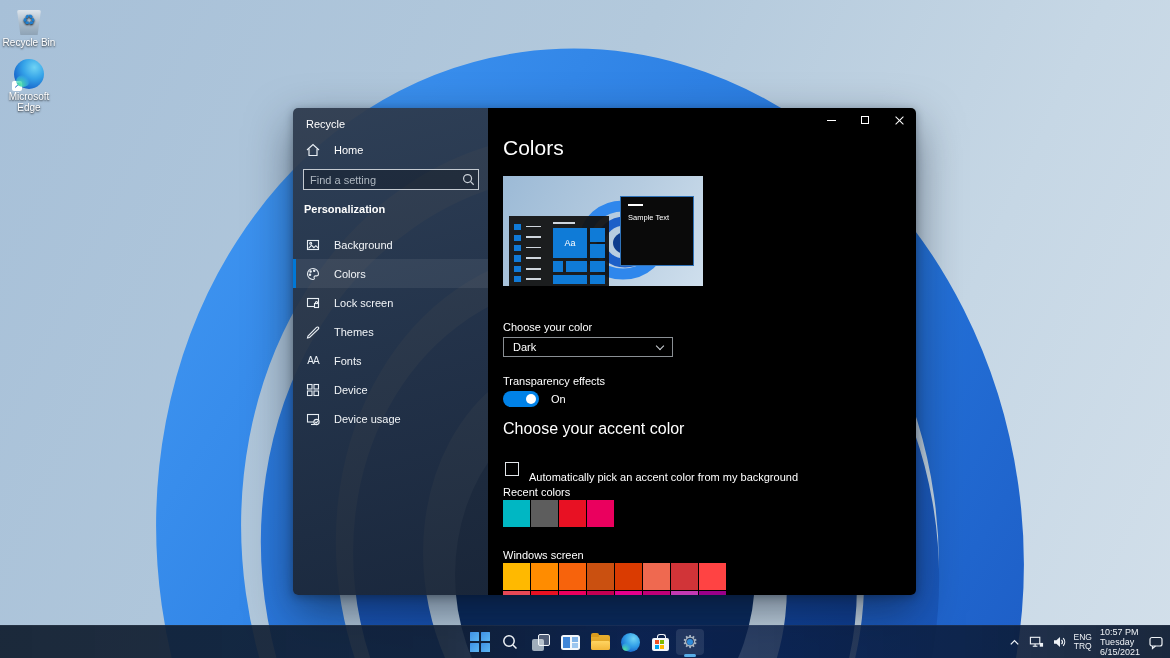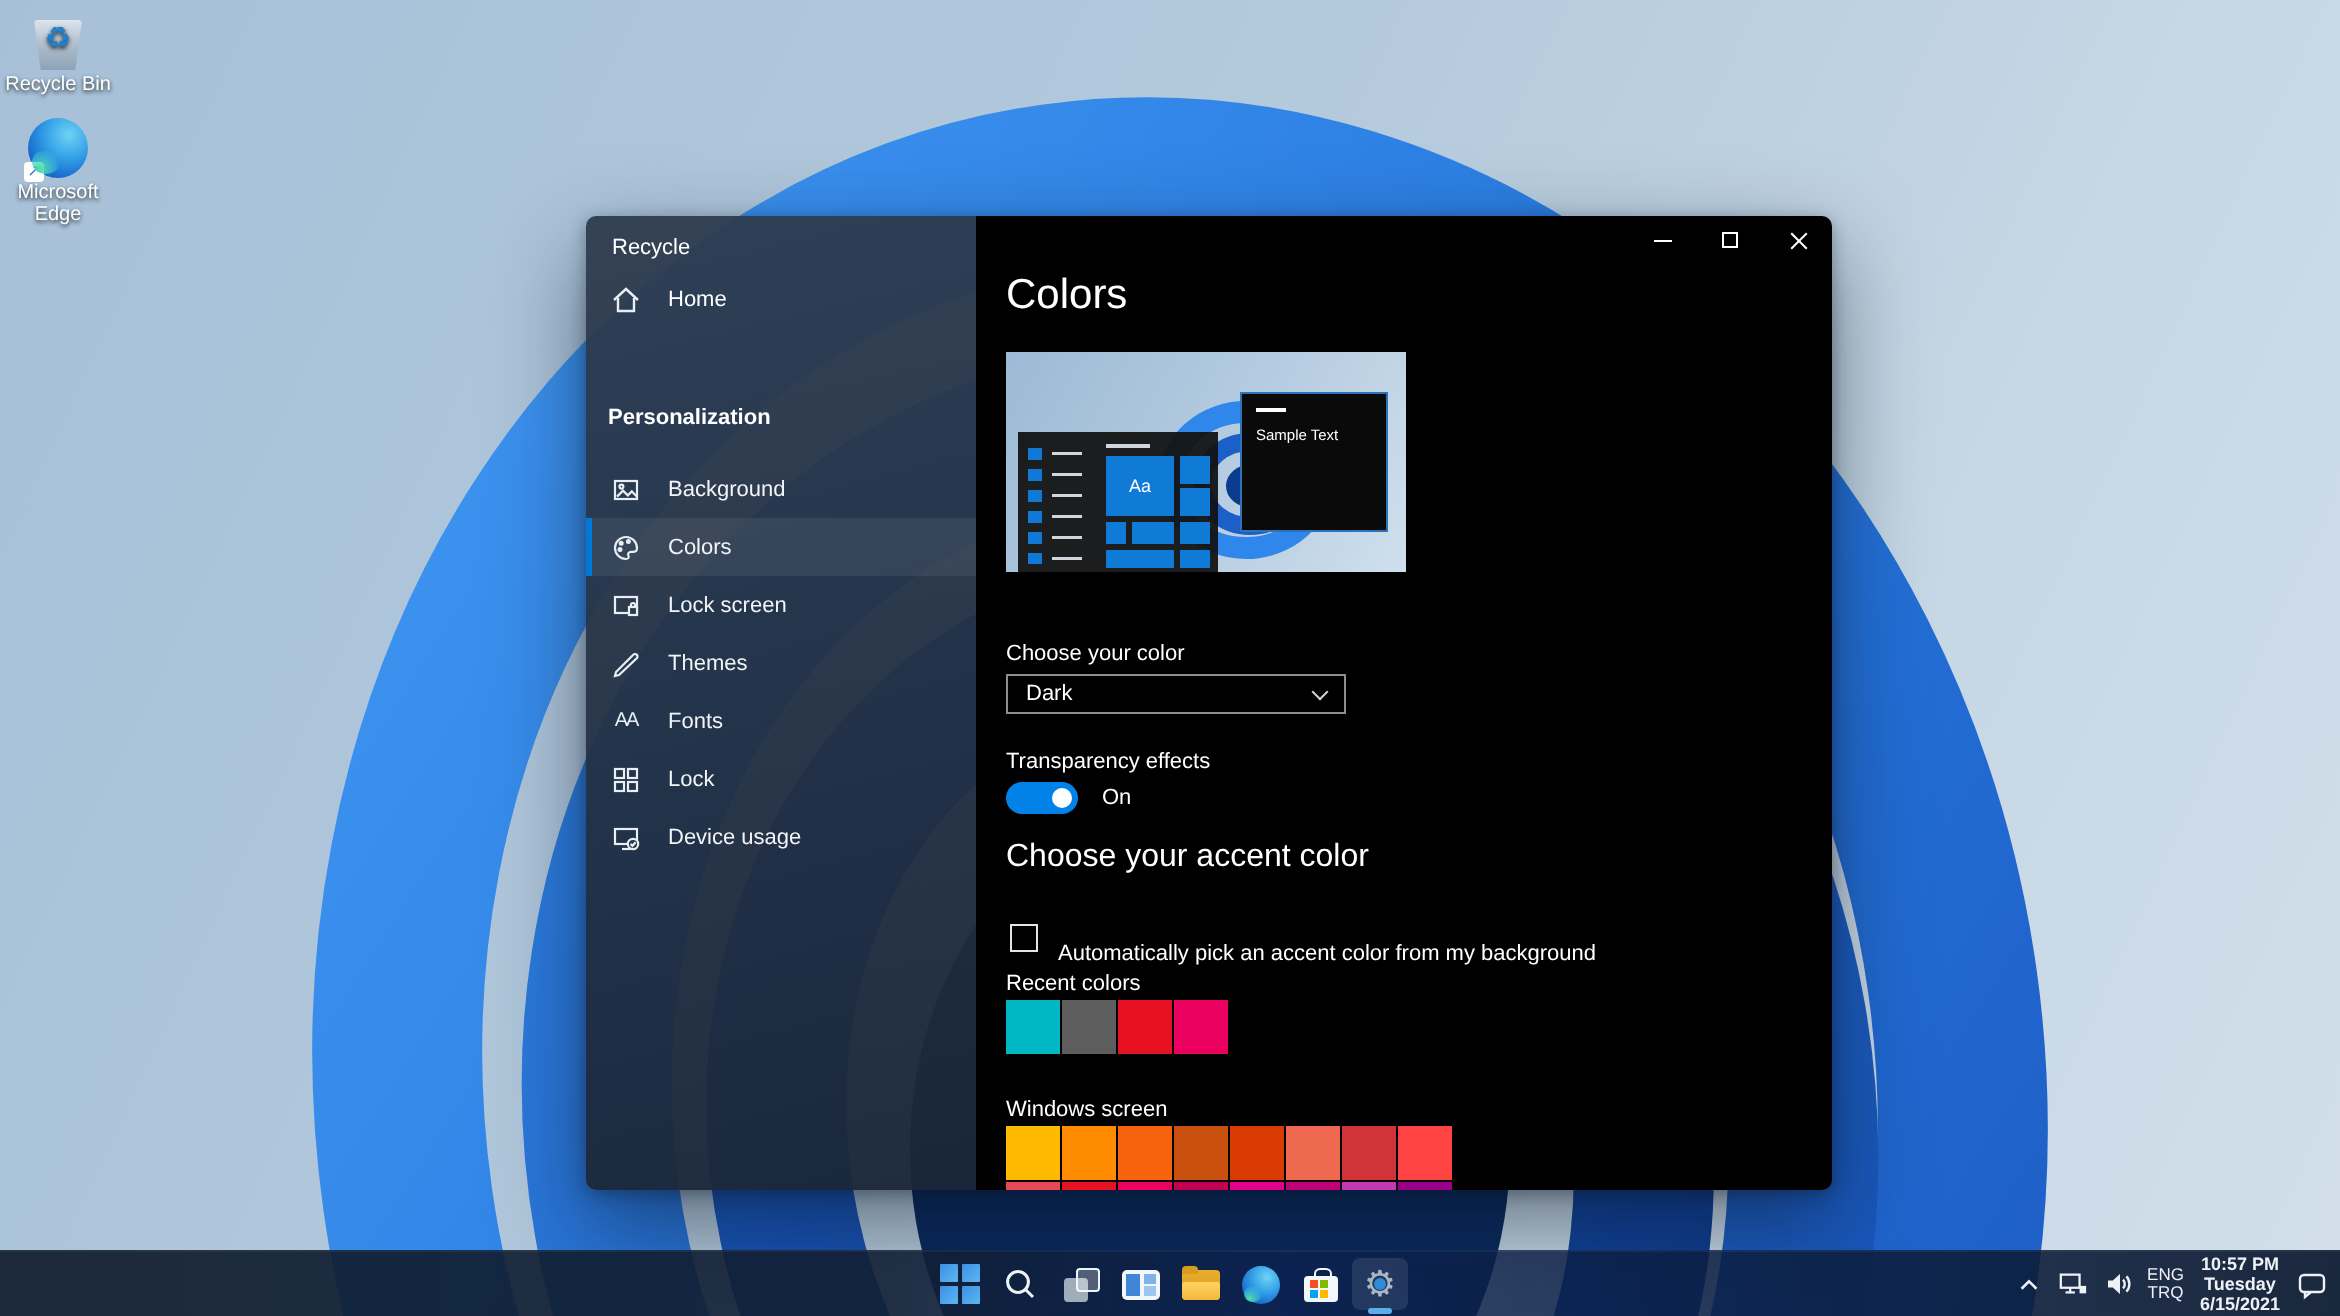--- a/index.html
+++ b/index.html
@@ -134,21 +134,21 @@
     border-bottom:none;border-radius:3px 3px 0 0;}
   .store-grid{position:absolute;left:3.5px;top:2.5px;display:grid;grid-template-columns:4px 4px;grid-template-rows:4px 4px;gap:1px;}
   .sg1{background:#f25022;} .sg2{background:#7fba00;} .sg3{background:#00a4ef;} .sg4{background:#ffb900;}
   .gear-wrap{position:relative;width:20px;height:20px;display:flex;align-items:center;justify-content:center;}
   .gear-glyph{font-size:18px;line-height:1;color:#aab6c2;}
   .gear-dot{position:absolute;width:6px;height:6px;border-radius:50%;background:#2e8bd8;}
 
   .tb-tray{position:absolute;right:6px;top:0;bottom:0;display:flex;align-items:center;gap:8px;color:#eef2f6;}
   .tray-item{display:flex;align-items:center;justify-content:center;cursor:default;}
   .lang-block{font-size:8.5px;line-height:9.5px;text-align:center;}
-  .clock-block{font-size:9px;line-height:10px;text-align:center;font-weight:bold;}
+  .clock-block{font-size:9px;line-height:10px;text-align:left;}
 </style>
 </head>
 <body>
 
 <div class="desktop">
 
   <svg class="wallpaper" width="1170" height="658" viewBox="0 0 1170 658">
     <defs>
       <linearGradient id="ringA" x1="0" y1="0" x2="1" y2="1">
         <stop offset="0" stop-color="#4198f3"></stop>
@@ -191,20 +191,29 @@
       <div class="home-row">
         <span class="nav-icon">
           <svg width="16" height="16" viewBox="0 0 16 16" fill="none" stroke="#e8eef4" stroke-width="1.2">
             <path d="M2 8 L8 2.5 L14 8"></path>
               <path d="M4 7 v6.5 h8 V7"></path>
           </svg>
         </span>
         <span>Home</span>
       </div>
 
+      <div class="search-box">
+        <input type="text" placeholder="Find a setting" style="">
+        <span class="search-icon-slot">
+          <svg width="13" height="13" viewBox="0 0 14 14" fill="none" stroke="#c9cfd6" stroke-width="1.3">
+            <circle cx="6" cy="6" r="4.3"></circle>
+              <line x1="9.3" y1="9.3" x2="12.6" y2="12.6"></line>
+          </svg>
+        </span>
+      </div>
 
       <div class="section-header">Personalization</div>
 
       <div class="nav">
         <div class="nav-item">
           <span class="nav-icon">
             <svg width="16" height="16" viewBox="0 0 16 16" fill="none" stroke="#e8eef4" stroke-width="1.1">
               <rect x="2.5" y="3.5" width="11" height="9"></rect>
                 <circle cx="5.7" cy="6.3" r="1"></circle>
               <path d="M3.5 11.3 l3-3 2.4 2.4 2-2 2.4 2.4"></path>
@@ -249,21 +258,21 @@
         </div>
         <div class="nav-item">
           <span class="nav-icon">
             <svg width="16" height="16" viewBox="0 0 16 16" fill="none" stroke="#e8eef4" stroke-width="1.1">
               <rect x="2.5" y="2.5" width="4.5" height="4.5"></rect>
                 <rect x="9" y="2.5" width="4.5" height="4.5"></rect>
               <rect x="2.5" y="9" width="4.5" height="4.5"></rect>
                 <rect x="9" y="9" width="4.5" height="4.5"></rect>
             </svg>
           </span>
-          <span>Lock</span>
+          <span>Device</span>
         </div>
         <div class="nav-item">
           <span class="nav-icon">
             <svg width="16" height="16" viewBox="0 0 16 16" fill="none" stroke="#e8eef4" stroke-width="1.1">
               <rect x="2.5" y="3.5" width="11" height="7.5"></rect>
                 <line x1="6" y1="13.5" x2="10" y2="13.5"></line>
               <circle cx="11.5" cy="11" r="2.6" fill="#2b3a4e"></circle>
                 <path d="M10.3 11 l.9.9 1.6-1.8"></path>
             </svg>
           </span>

